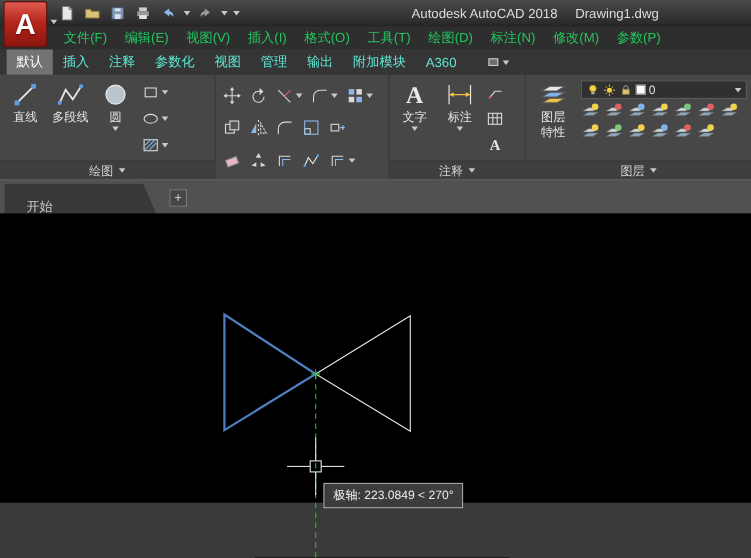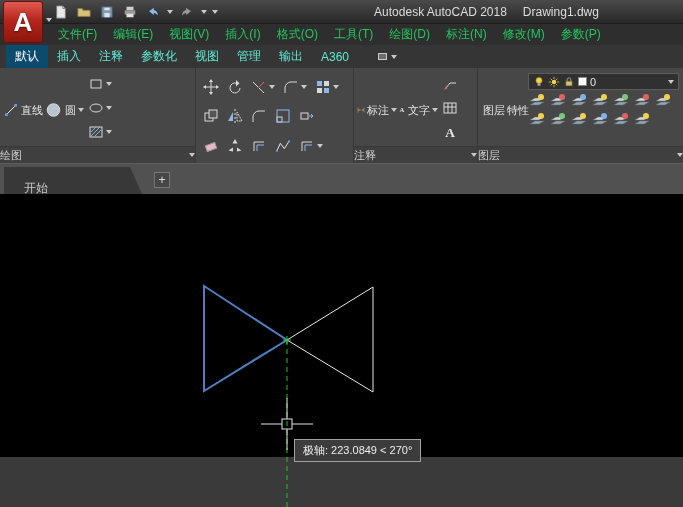--- a/index.html
+++ b/index.html
@@ -24,31 +24,31 @@
 
 
 .menubar{position:absolute;top:24px;left:0;width:683px;height:21px;background:#2e2e2e;
   display:flex;align-items:center;padding-left:50px}
 .menu-item{color:#22c55e;font-size:12px;padding:3px 8px;white-space:nowrap}
 
 
 .rtabs{position:absolute;top:45px;left:0;width:683px;height:23px;background:#353535;
   display:flex;align-items:stretch;padding-left:6px}
 .rtab{display:flex;align-items:center;padding:0 9px;font-size:12px;color:#5eead4;white-space:nowrap}
-.rtab.active{background:#0c4a6e;color:#ffffff}
+.rtab.active{background:#737373;color:#ffffff}
 .rtoggle{display:flex;align-items:center;gap:4px;margin-left:14px;padding:0 6px}
 .rtoggle .sq{width:9px;height:7px;border:1px solid #c9c9c9;background:#6d6d6d}
 
 
 .ribbon{position:absolute;top:68px;left:0;width:683px;height:95px;display:flex;background:#474747}
 .panel{display:flex;flex-direction:column;border-right:1px solid #383838}
 .pbody{flex:1;display:flex;align-items:stretch;padding:2px 2px 0 3px;gap:1px}
 .plabel{height:17px;background:#3f3f3f;border-top:1px solid #383838;display:flex;
-  align-items:center;justify-content:space-between;gap:5px;font-size:11px;color:#d2d2d2}
-.bigbtn{width:40px;display:flex;flex-direction:row;align-items:center;padding-top:3px;
+  align-items:center;justify-content:center;gap:5px;font-size:11px;color:#d2d2d2}
+.bigbtn{width:40px;display:flex;flex-direction:column;align-items:center;padding-top:3px;
   gap:2px;font-size:11px;color:#e6e6e6;border-radius:2px;text-align:center}
 .blabel{line-height:12px;white-space:nowrap}
 .i26{width:26px;height:26px}
 .i16{width:16px;height:16px}
 .i12{width:12px;height:12px}
 .carr{width:0;height:0;border-left:3px solid transparent;border-right:3px solid transparent;
   border-top:4px solid #c9c9c9}
 .minicol{display:flex;flex-direction:column;justify-content:space-around;padding:2px 1px}
 .minitool{display:flex;align-items:center;gap:2px;padding:0 2px}
 .grid3{display:flex;flex-direction:column;justify-content:space-around;padding:2px 2px;flex:1}
@@ -296,39 +296,46 @@
   </div>
 
   <div class="rtabs">
     <span class="rtab active">默认</span>
     <span class="rtab">插入</span>
     <span class="rtab">注释</span>
     <span class="rtab">参数化</span>
     <span class="rtab">视图</span>
     <span class="rtab">管理</span>
     <span class="rtab">输出</span>
+    <span class="rtab">附加模块</span>
     <span class="rtab">A360</span>
     <span class="rtoggle">
       <span class="sq"></span>
       <span class="carr"></span>
     </span>
   </div>
 
   <div class="ribbon">
 
     <div class="panel" style="width:196px">
       <div class="pbody">
         <div class="bigbtn">
           <svg class="i26">
               <use href="#s-line"></use>
             </svg>
           <span class="blabel">直线</span>
         </div>
         <div class="bigbtn">
           <svg class="i26">
+              <use href="#s-pline"></use>
+            </svg>
+          <span class="blabel">多段线</span>
+        </div>
+        <div class="bigbtn">
+          <svg class="i26">
               <use href="#s-circle"></use>
             </svg>
           <span class="blabel">圆</span>
           <span class="carr"></span>
         </div>
         <div class="minicol">
           <div class="minitool">
               <svg class="i16">
                 <use href="#s-rect"></use>
               </svg>
@@ -443,30 +450,30 @@
               </span>
           </div>
         </div>
       </div>
     </div>
 
     <div class="panel" style="width:124px">
       <div class="pbody">
         <div class="bigbtn">
           <svg class="i26">
+              <use href="#s-textA"></use>
+            </svg>
+          <span class="blabel">文字</span>
+          <span class="carr"></span>
+        </div>
+        <div class="bigbtn">
+          <svg class="i26">
               <use href="#s-dim"></use>
             </svg>
           <span class="blabel">标注</span>
-          <span class="carr"></span>
-        </div>
-        <div class="bigbtn">
-          <svg class="i26">
-              <use href="#s-textA"></use>
-            </svg>
-          <span class="blabel">文字</span>
           <span class="carr"></span>
         </div>
         <div class="minicol">
           <div class="minitool">
               <svg class="i16">
                 <use href="#s-leader"></use>
               </svg>
             </div>
           <div class="minitool">
               <svg class="i16">

